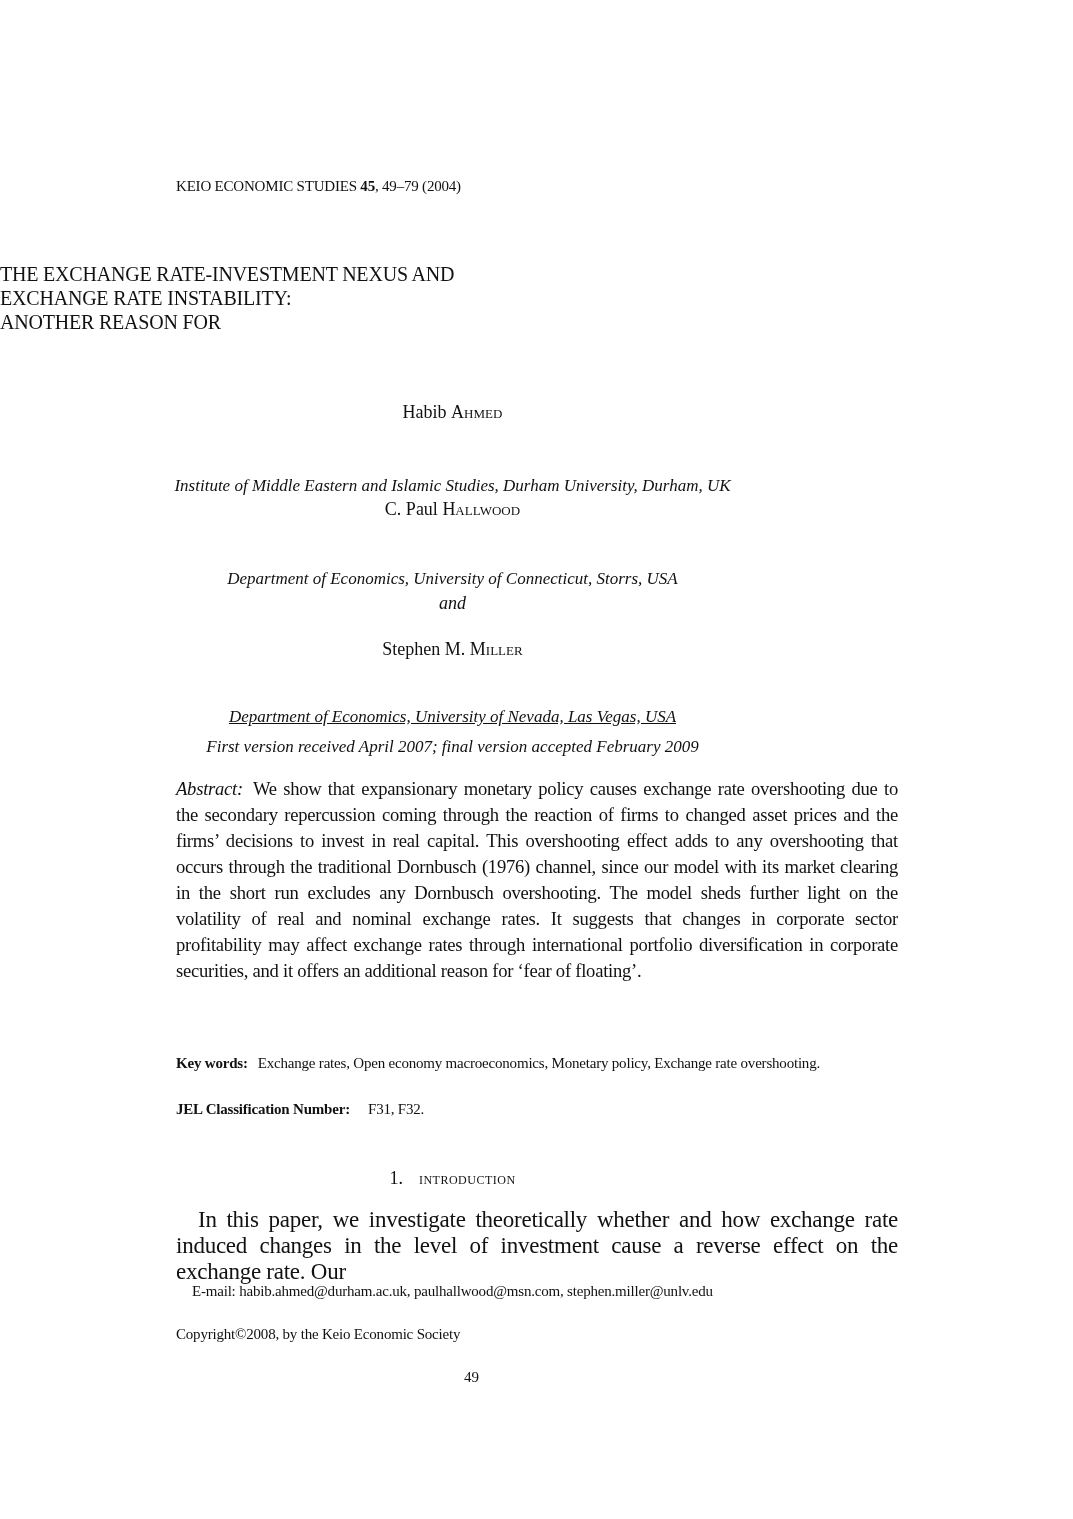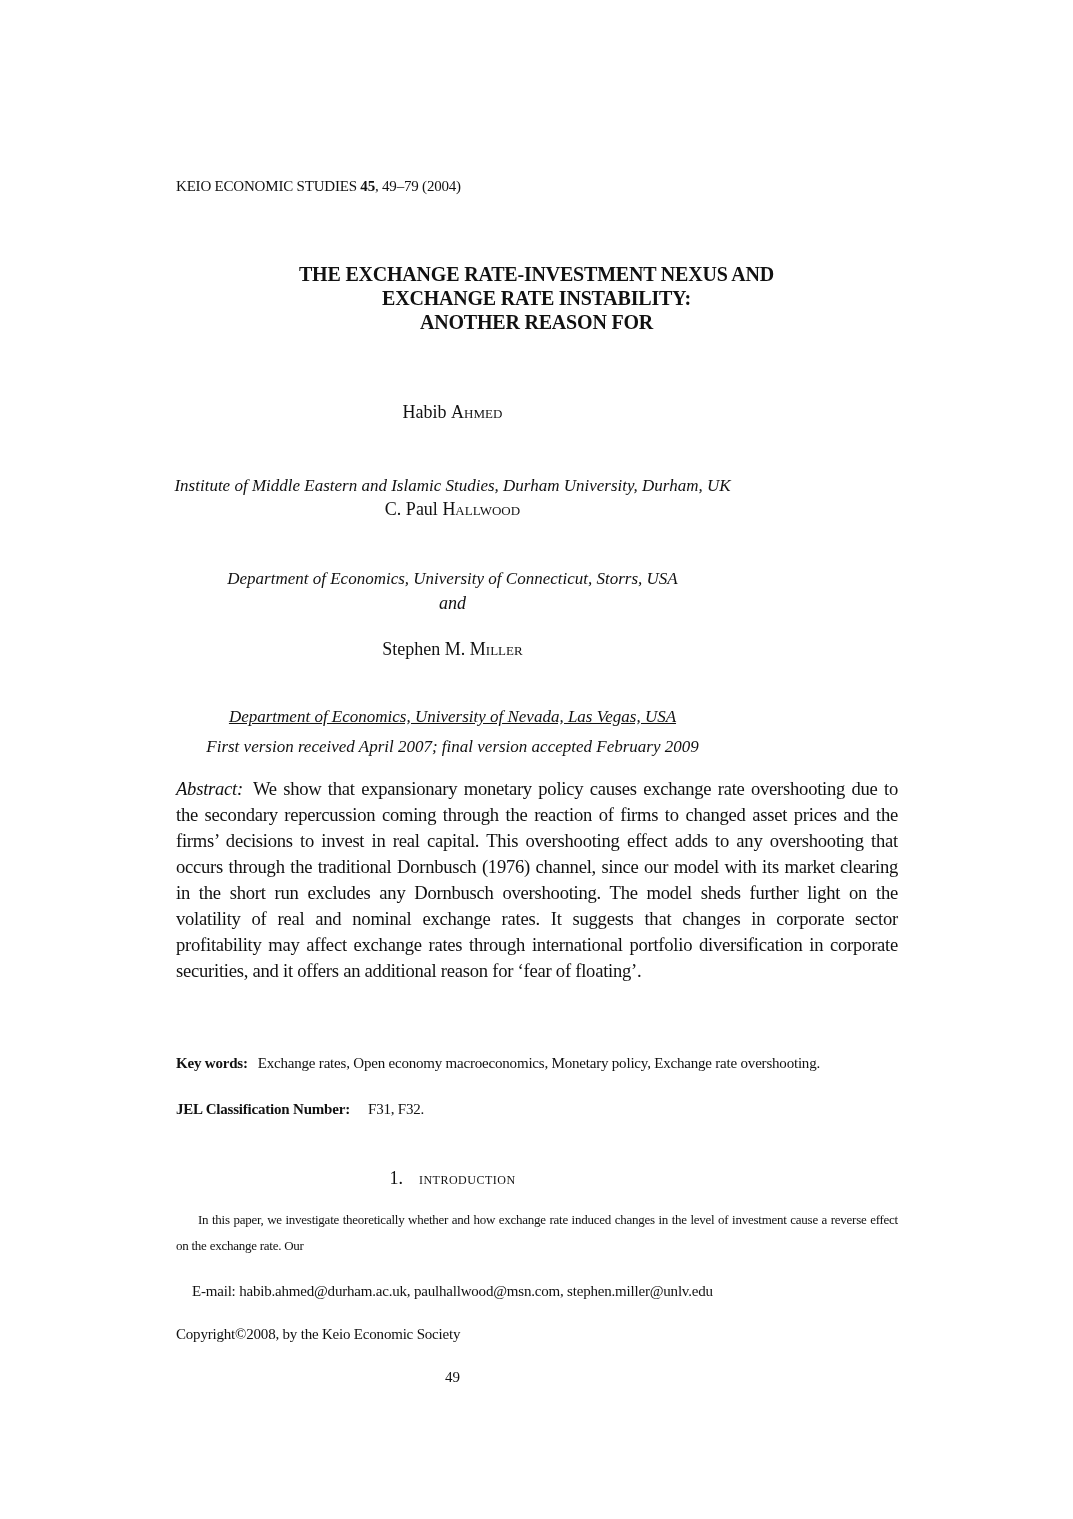--- a/index.html
+++ b/index.html
@@ -5,22 +5,22 @@
   html, body { margin: 0; padding: 0; background: #ffffff; }
   body {
     width: 1073px; height: 1519px; position: relative; overflow: hidden;
     font-family: "Liberation Serif", "DejaVu Serif", serif;
     color: #111111;
   }
   .abs { position: absolute; }
   .journal { left: 176px; top: 178px; font-size: 15px; letter-spacing: -0.2px; }
   .journal b { font-weight: bold; }
   .title {
-    left: 0; width: 1073px; top: 262px; text-align: center;
-    font-weight: bold; font-size: 20px; line-height: 24px; letter-spacing: -0.2px;
+    left: 0; width: 1073px; top: 262px; text-align: left;
+    font-weight: normal; font-size: 20px; line-height: 24px; letter-spacing: -0.2px;
   }
   .title div { display: block; }
   .center { left: 0; width: 905px; text-align: center; }
   .author { font-size: 18px; }
   .sc { font-variant: small-caps; }
   .affil { font-style: italic; font-size: 17px; margin-top: 24px; }
   .and { font-style: italic; font-size: 18px; }
   .received { font-style: italic; font-size: 17px; }
   .abstract {
     left: 176px; width: 722px; top: 776px;
@@ -32,26 +32,26 @@
     left: 176px; width: 722px; top: 1050px; font-size: 15px; line-height: 26px;
     text-align: justify; letter-spacing: -0.2px;
   }
   .keywords .k { font-weight: bold; margin-right: 10px; }
   .jel { left: 176px; top: 1101px; font-size: 15px; letter-spacing: -0.2px; }
   .jel .k { font-weight: bold; margin-right: 18px; }
   .section { top: 1168px; font-size: 17px; }
   .section .num { margin-right: 16px; font-size: 18px; }
   .section .heading { font-variant: small-caps; text-transform: lowercase; letter-spacing: 0.5px; }
   .intro {
-    left: 176px; width: 722px; top: 1207px; font-size: 13px; line-height: 26px;
+    left: 176px; width: 722px; top: 1207px; font-size: 23px; line-height: 26px;
     text-align: justify; text-indent: 22px; letter-spacing: -0.25px;
   }
   .email { left: 192px; top: 1283px; font-size: 15px; letter-spacing: -0.2px; }
   .copyright { left: 176px; top: 1326px; font-size: 15px; letter-spacing: -0.2px; }
-  .pagenum { top: 1369px; font-size: 15px; }
+  .pagenum { top: 1369px; font-size: 15px; margin-left: 19px; }
 </style>
 </head>
 <body>
 
 <div class="abs journal">
   <span>KEIO ECONOMIC STUDIES </span><b>45</b><span>, 49–79 (2004)</span>
 </div>
 
 <div class="abs title">
   <div>THE EXCHANGE RATE-INVESTMENT NEXUS AND</div>

